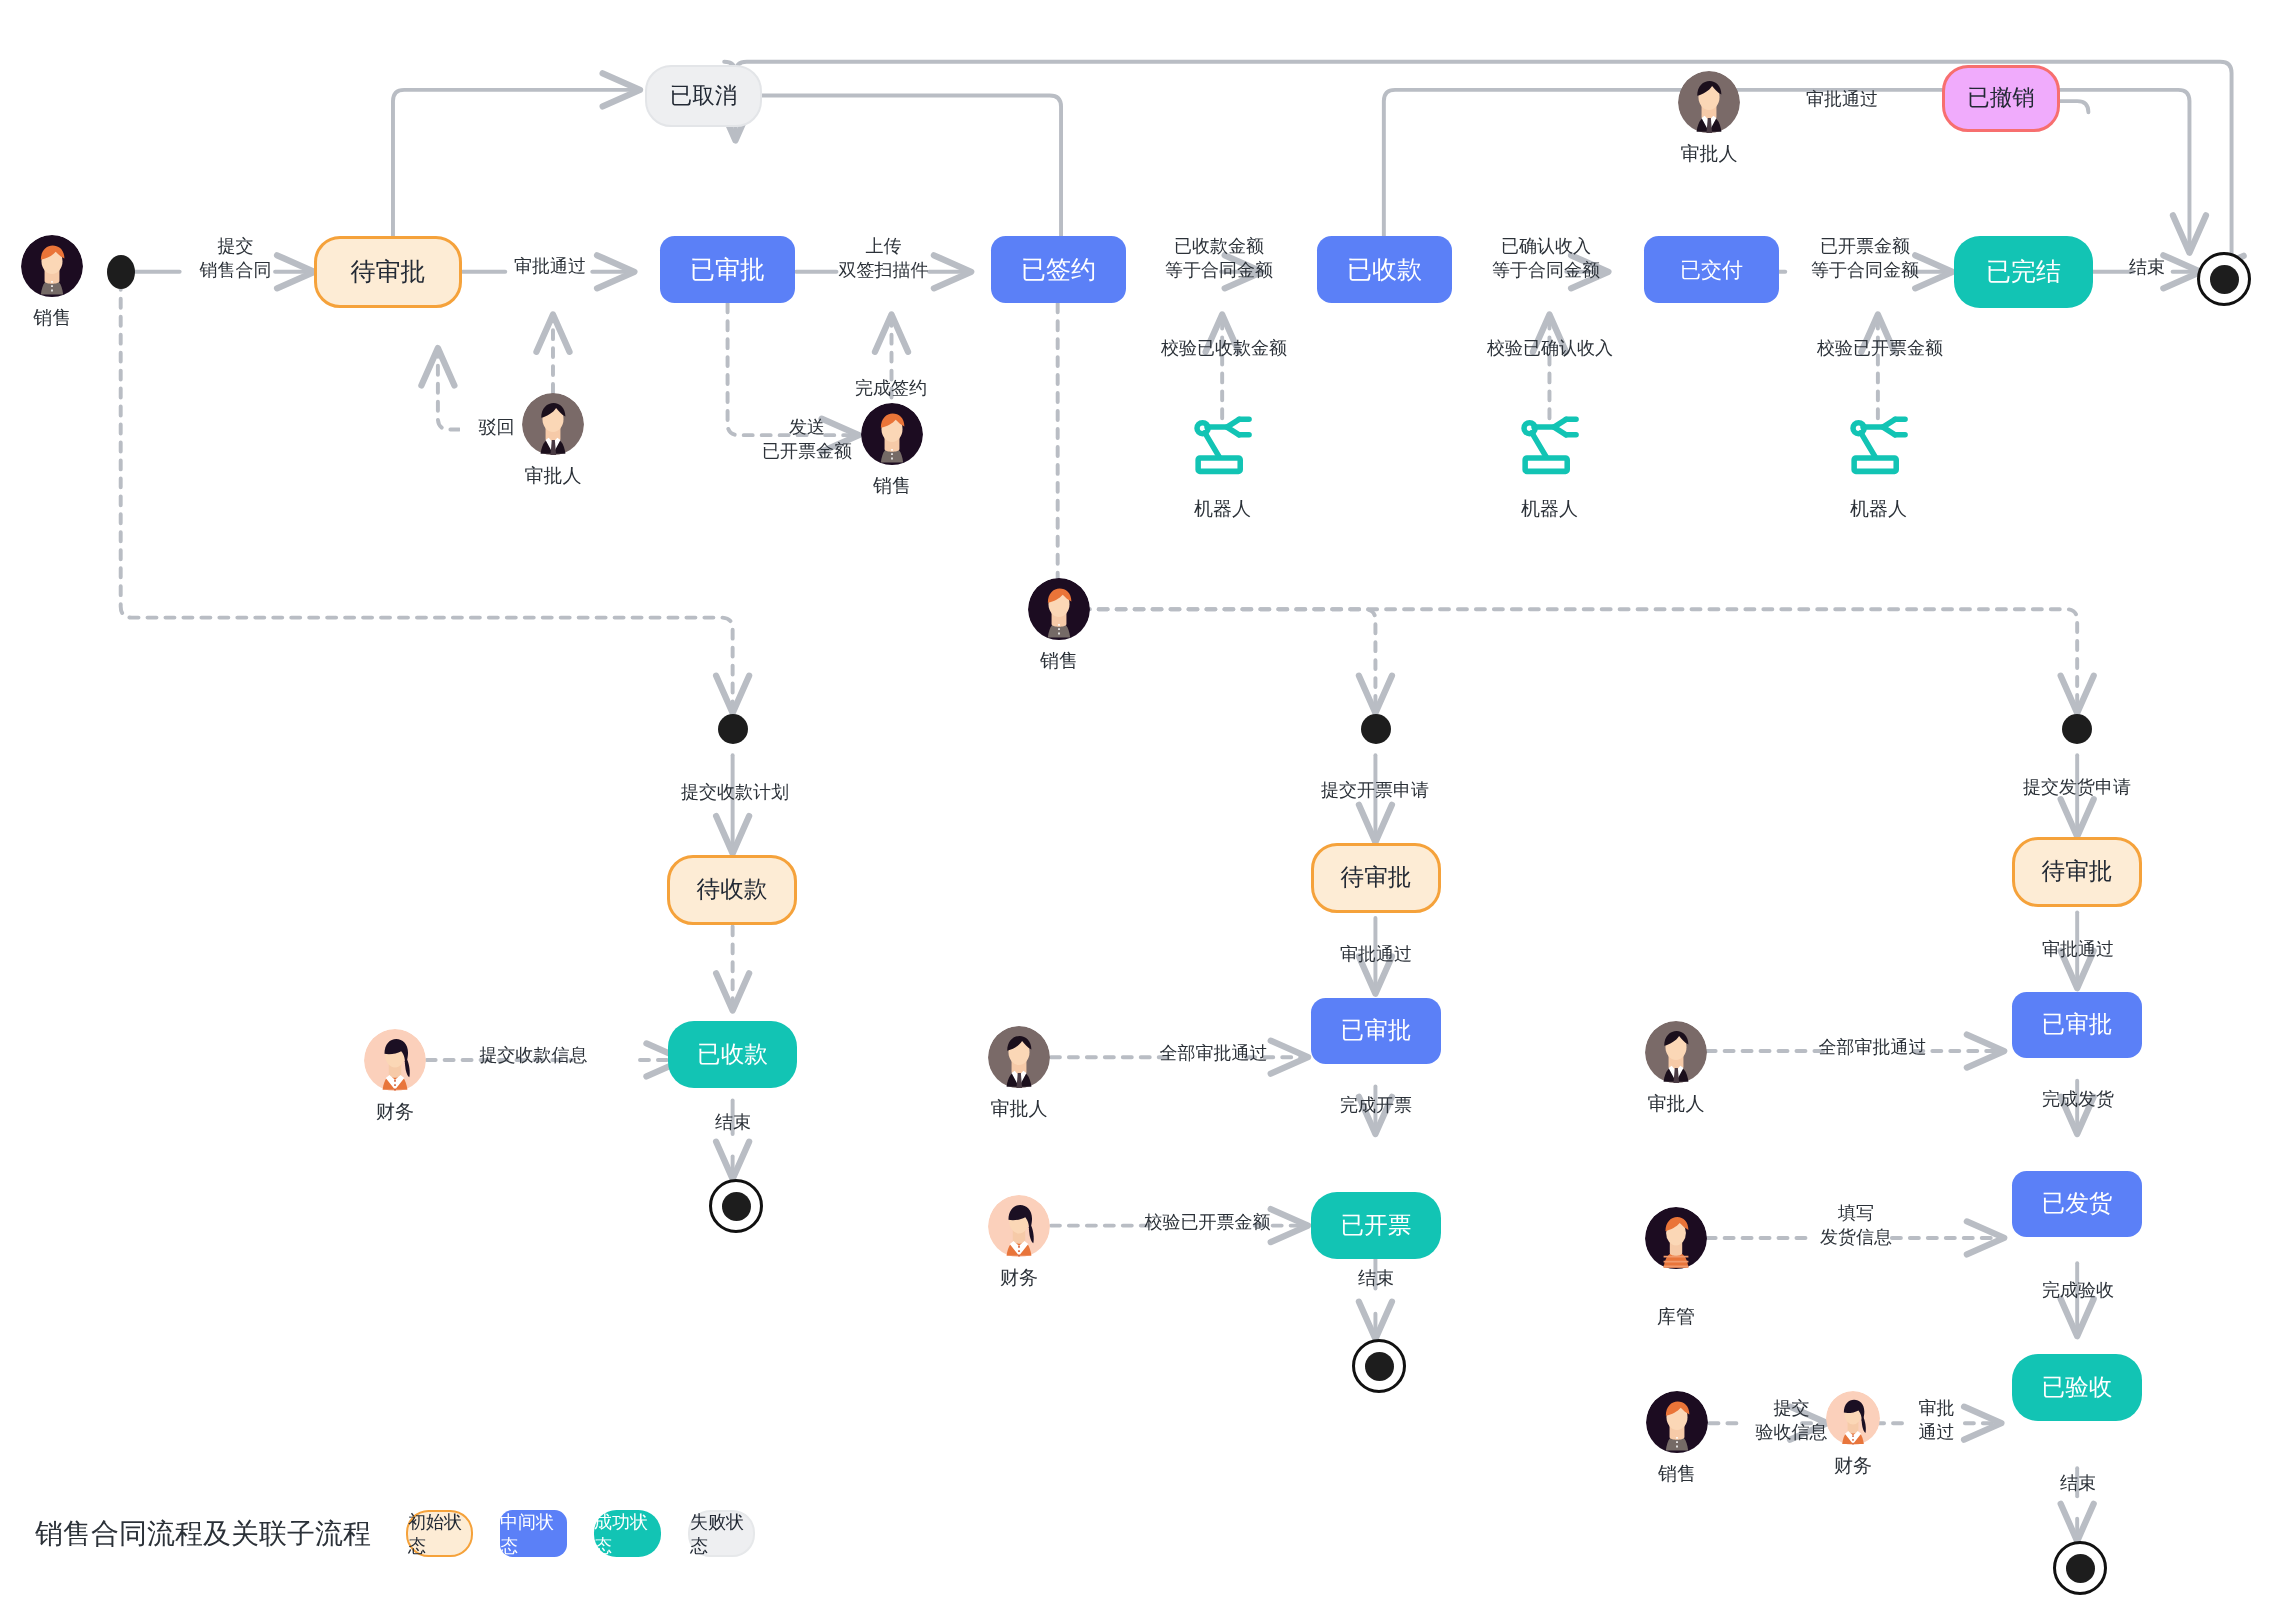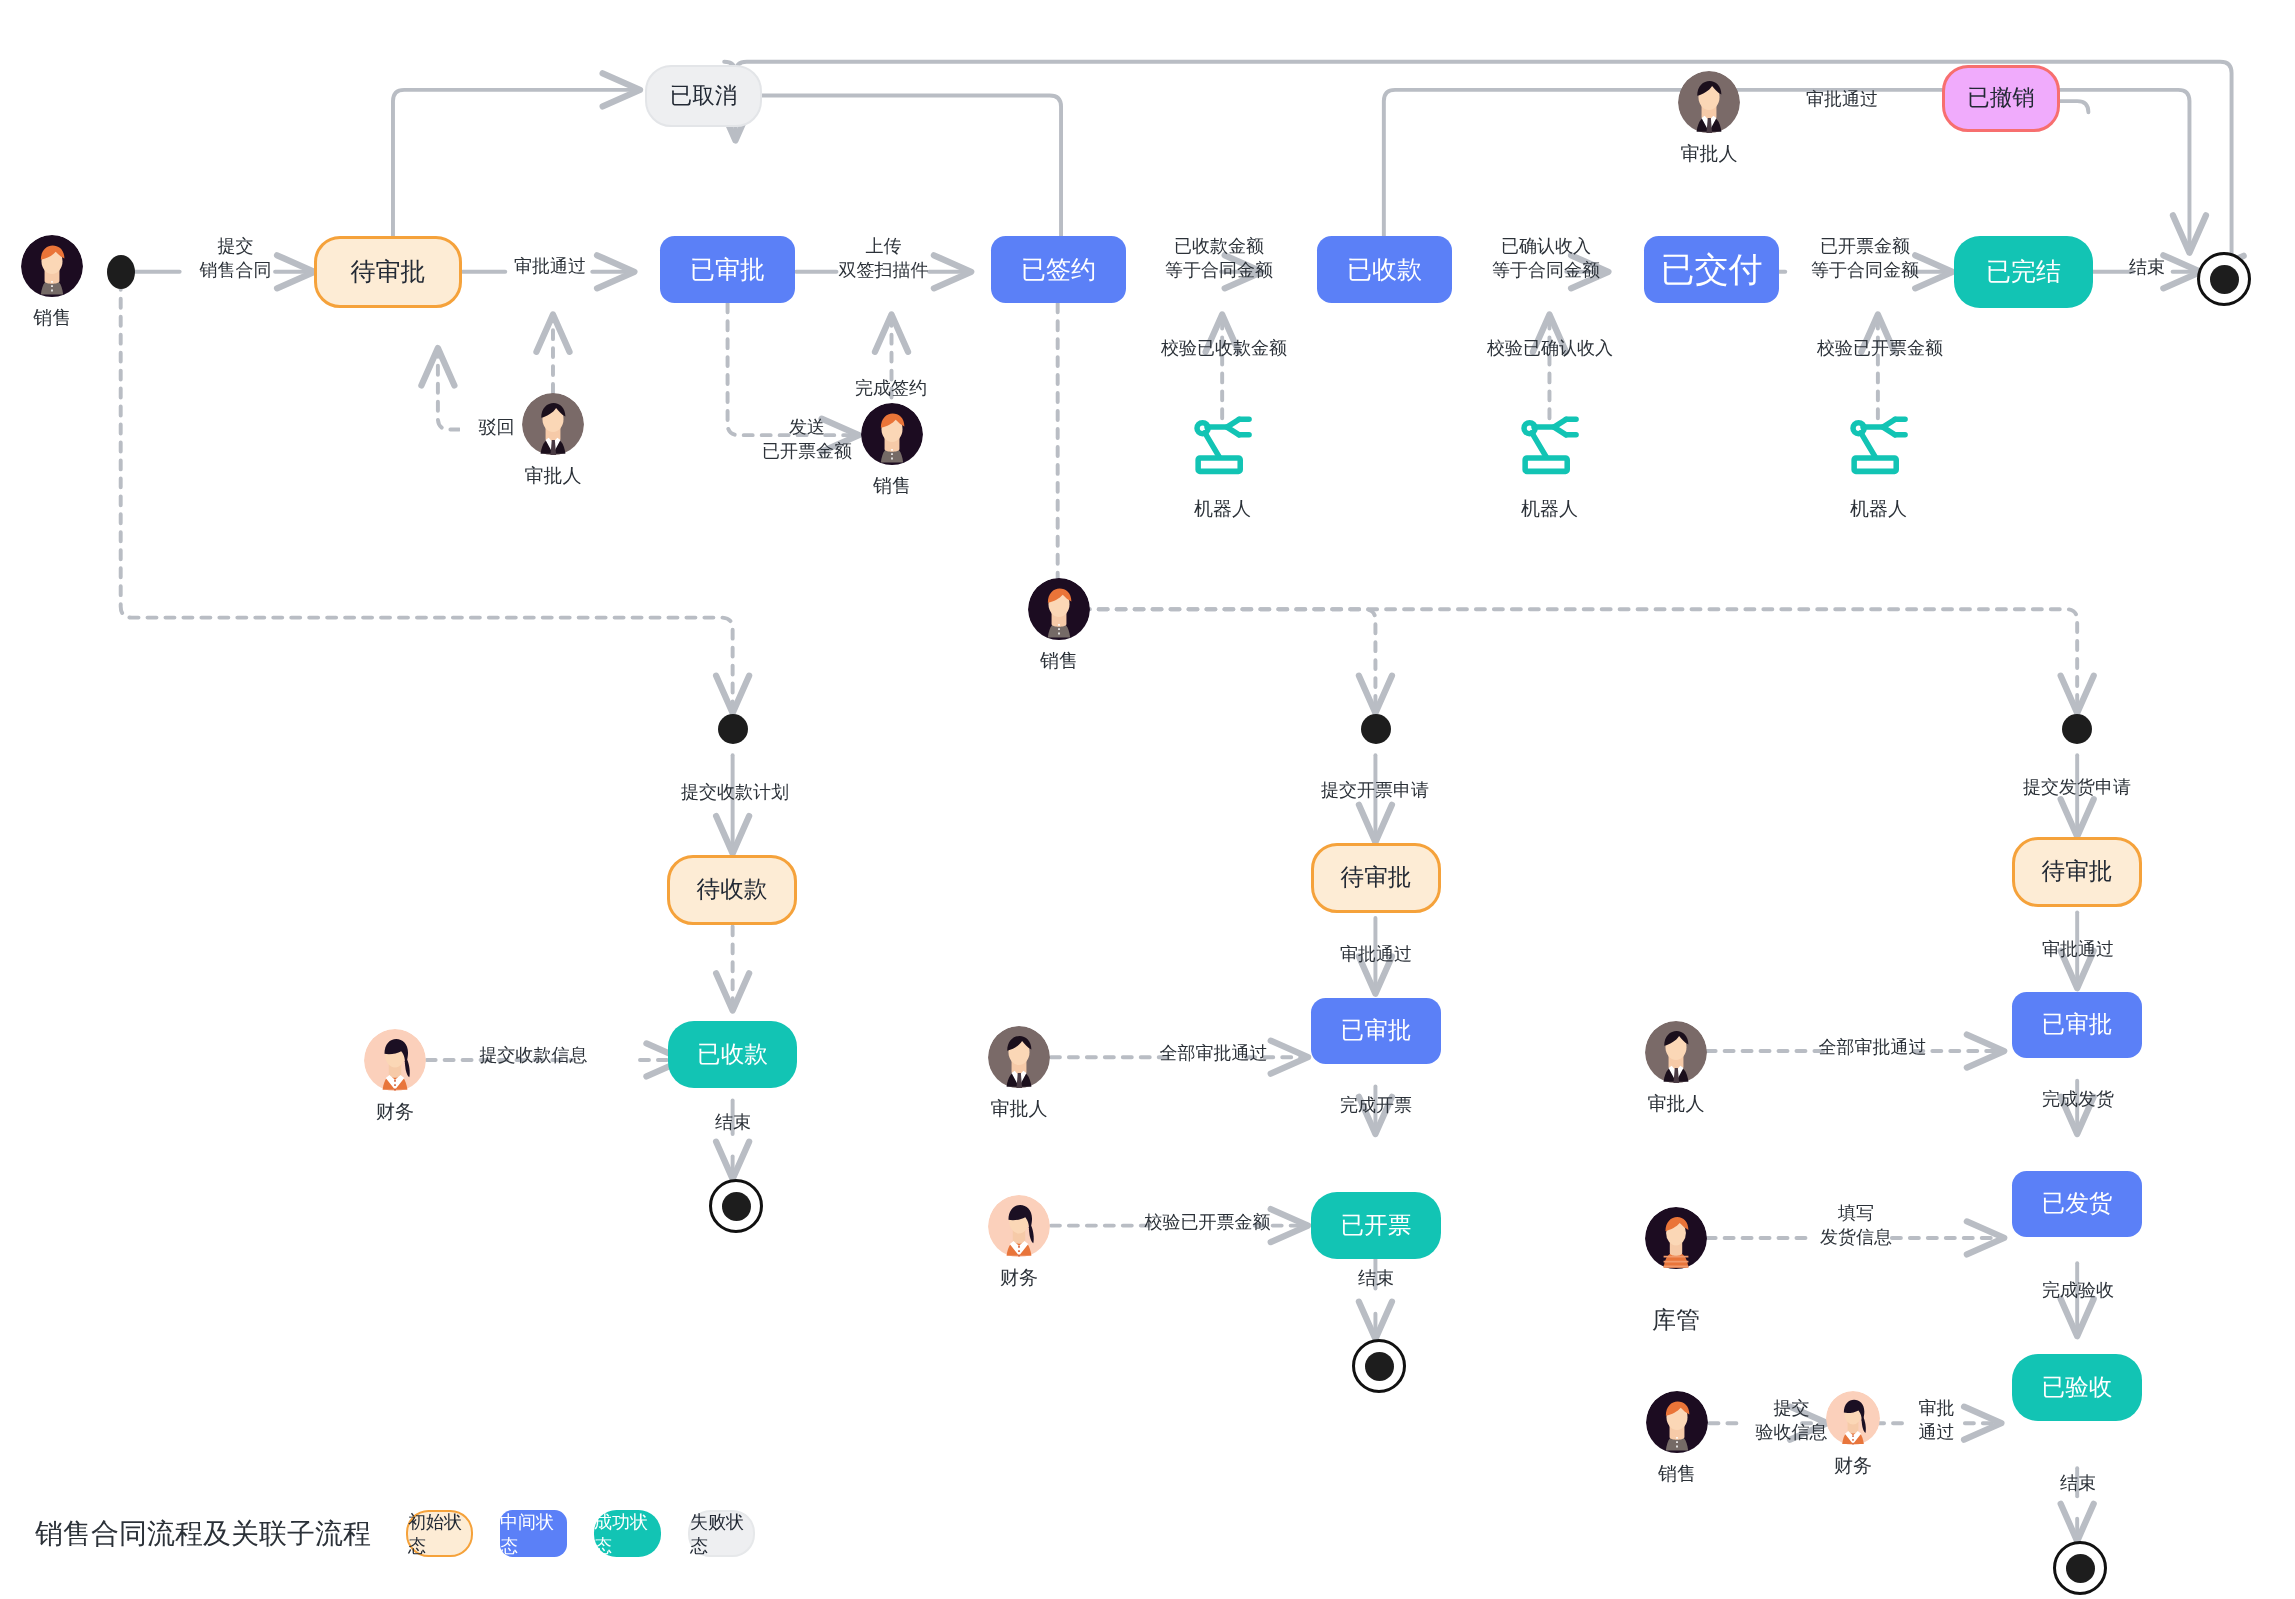--- a/index.html
+++ b/index.html
@@ -140,21 +140,21 @@
   </div>
 
   <div class="node n-mid" style="left:991px;top:236px;width:135px;height:67px;font-size:25px;">
     <span>已签约</span>
   </div>
 
   <div class="node n-mid" style="left:1317px;top:236px;width:135px;height:67px;font-size:25px;">
     <span>已收款</span>
   </div>
 
-  <div class="node n-mid" style="left:1644px;top:236px;width:135px;height:67px;font-size:34px;">
+  <div class="node n-mid" style="left:1644px;top:236px;width:135px;height:67px;font-size:21px;">
     <span>已交付</span>
   </div>
 
   <div class="node n-ok" style="left:1954px;top:236px;width:139px;height:72px;font-size:25px;">
     <span>已完结</span>
   </div>
 
   <div class="node n-fail" style="left:645px;top:65px;width:117px;height:62px;font-size:22.5px;">
     <span>已取消</span>
   </div>
@@ -429,21 +429,21 @@
     <span class="av">
       <svg width="62" height="62" viewBox="0 0 100 100">
         <circle cx="50" cy="50" r="50" fill="#1c0c21"></circle>
         <path d="M30 98c2-18 10-26 20-26s18 8 20 26z" fill="#e8753b"></path>
         <path d="M30 80h40M30 88h40M30 96h40" stroke="#f29a6c" stroke-width="3"></path>
         <path d="M40 52h20v22c0 6-20 6-20 0z" fill="#f6caa8"></path>
         <ellipse cx="50" cy="42" rx="16" ry="20" fill="#fbd7b6"></ellipse>
         <path d="M33 39c0-15 9-23 19-23s18 8 18 21c-6-3-10-7-14-11-5 6-14 11-23 13z" fill="#ea7438"></path>
       </svg>
     </span>
-    <span class="anm" style="font-size:24px;margin-top:33px;">库管</span>
+    <span class="anm" style="font-size:19px;margin-top:33px;">库管</span>
   </div>
   <div class="lbl" style="left:1786px;top:1202px;width:140px;font-size:18px;">填写
 发货信息</div>
 
   <div class="lbl" style="left:2020px;top:1279px;width:116px;font-size:18px;">完成验收</div>
 
   <div class="node n-ok" style="left:2012px;top:1354px;width:130px;height:67px;font-size:23.6px;">
     <span>已验收</span>
   </div>
 

